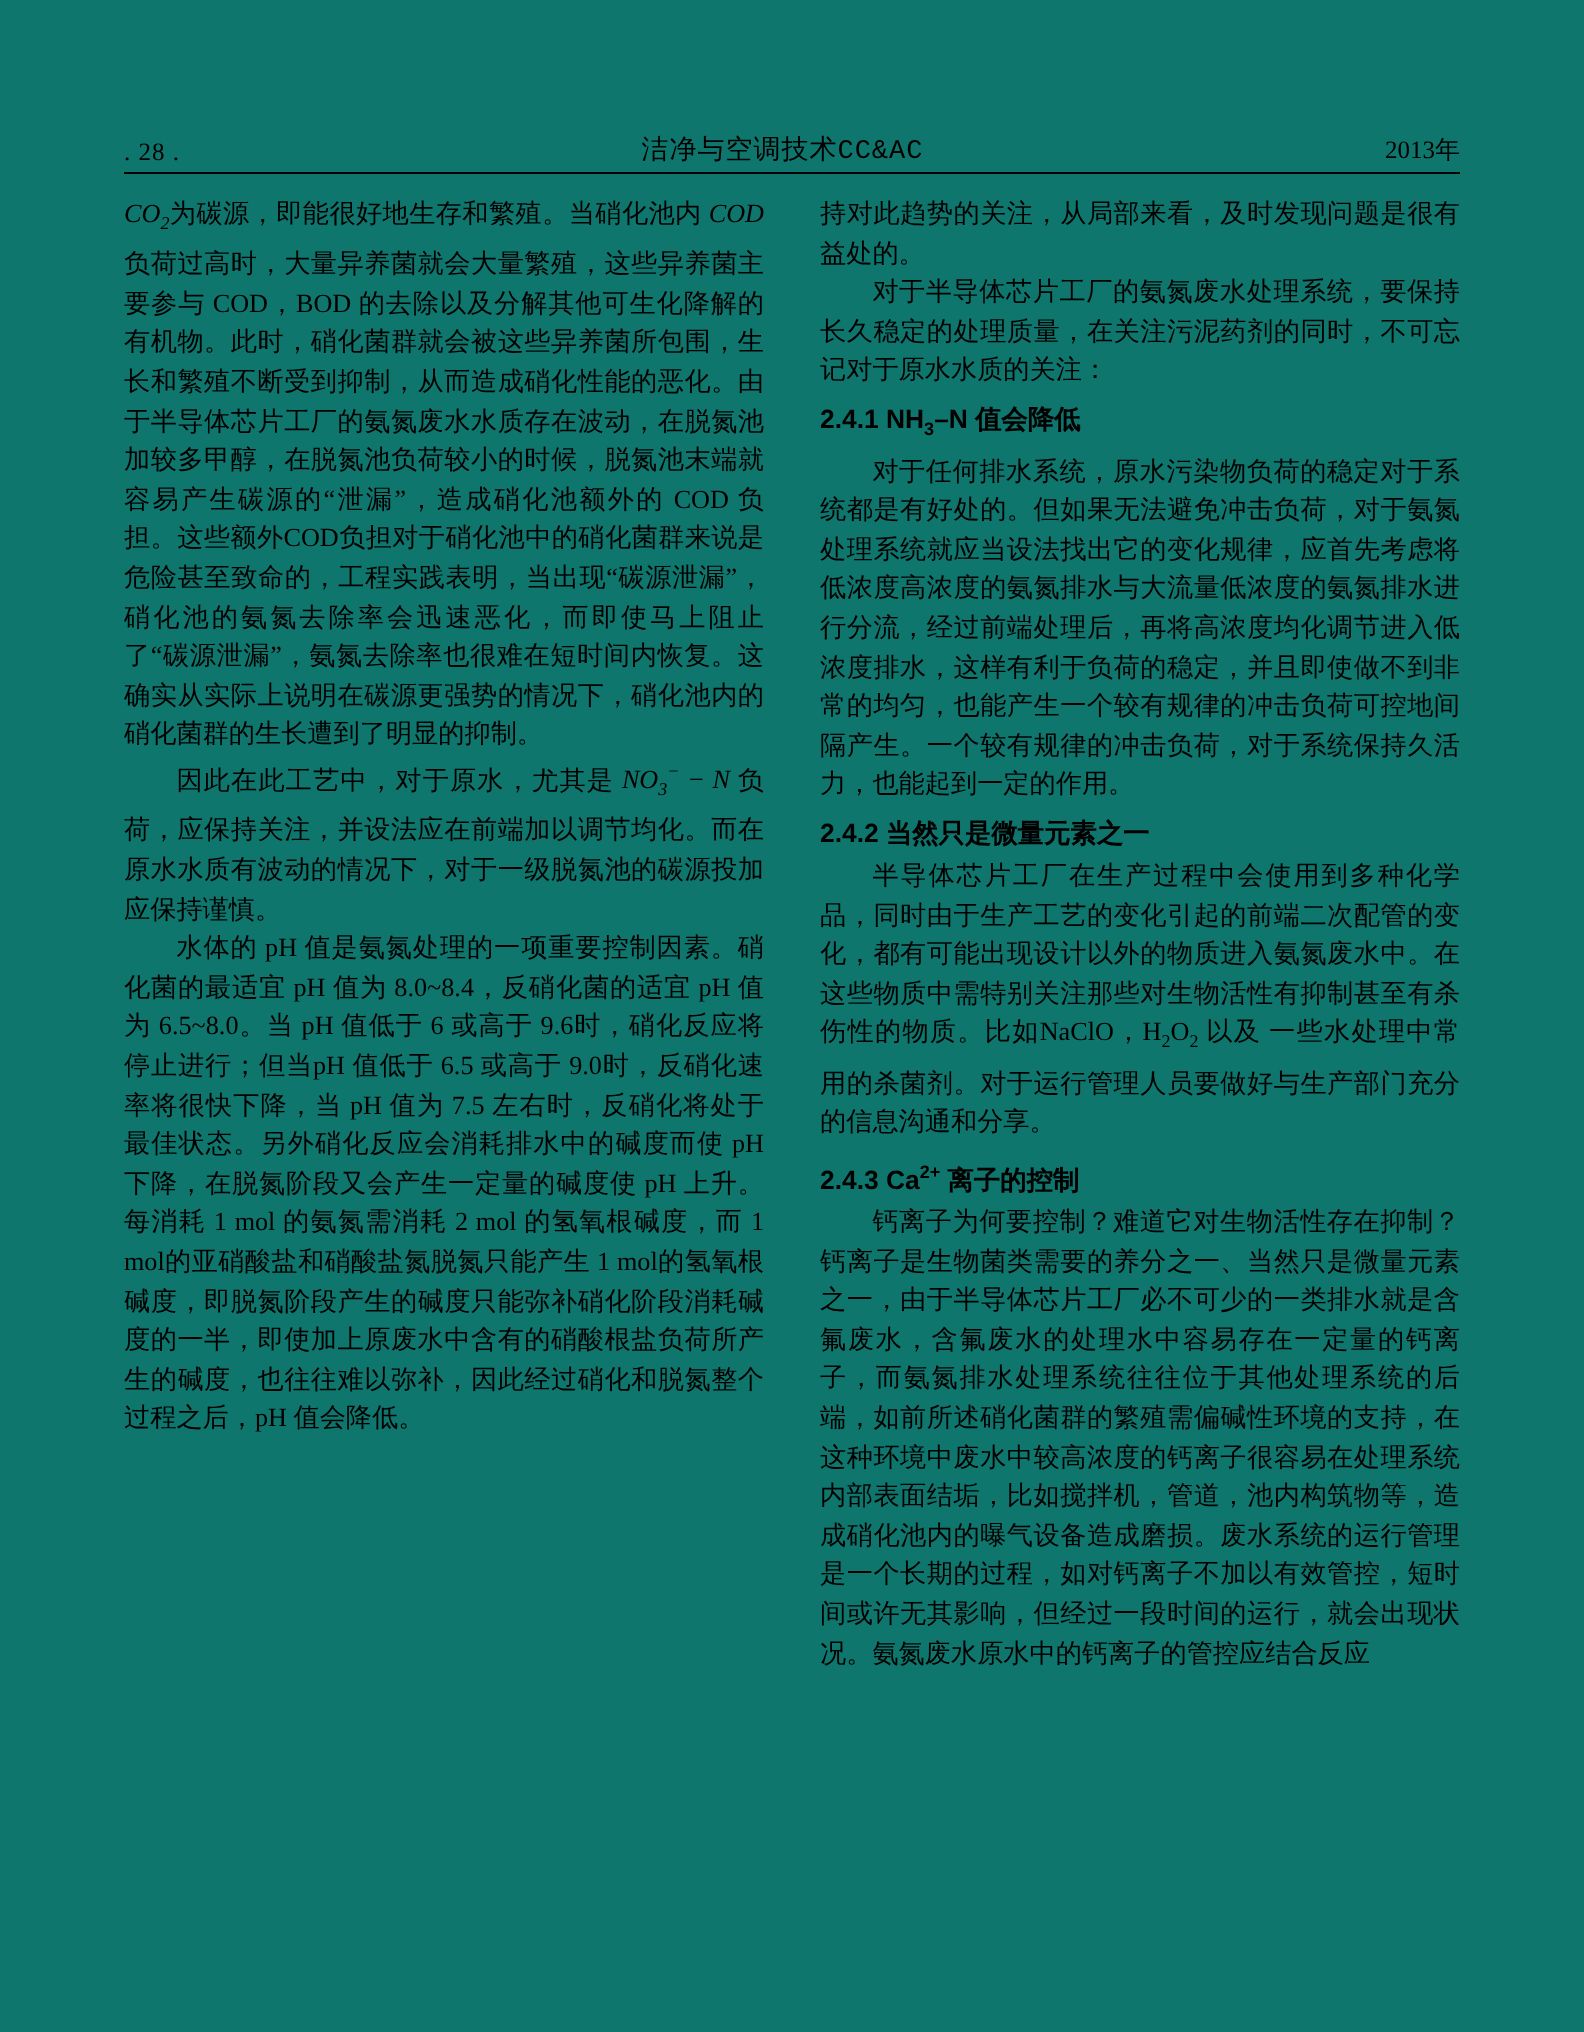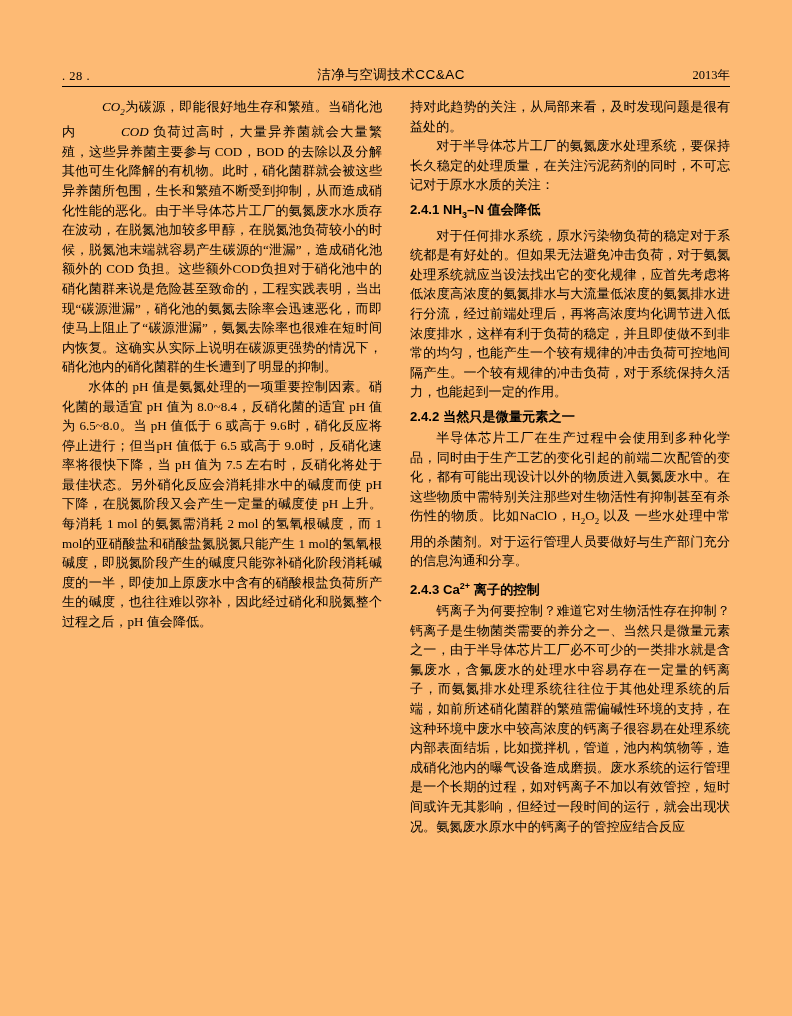--- a/index.html
+++ b/index.html
@@ -13,39 +13,39 @@
     font-family: "Liberation Serif", "DejaVu Serif", serif;
     color: #000000;
     position: relative;
     overflow: hidden;
   }
   .page {
     position: absolute;
     left: 0; top: 0;
     width: 792px;
     height: 1016px;
-    background: #fdba74;
+    background: #0f766e;
   }
   .header {
     position: absolute;
     left: 62px;
     top: 66px;
     width: 668px;
     display: flex;
     align-items: flex-end;
     justify-content: space-between;
     font-size: 12.5px;
   }
   .header .page-no {
     font-family: "Liberation Serif", serif;
     font-size: 12.5px;
     letter-spacing: 0.5px;
   }
   .header .journal {
-    font-family: Liberation Sans, sans-serif;
+    font-family: Liberation Mono, monospace;
     font-size: 13.5px;
     letter-spacing: 0.5px;
   }
   .header .year {
     font-size: 12.5px;
   }
   .header-rule {
     position: absolute;
     left: 62px;
     top: 86px;
@@ -86,21 +86,20 @@
   h3.subsec {
     margin: 5px 0 1px 0;
     font-size: 13.2px;
     line-height: 20px;
     font-family: "Liberation Sans", sans-serif;
     font-weight: bold;
   }
   .it {
     font-style: italic;
     font-family: "Liberation Serif", serif;
-    margin-left: 40px;
   }
   .sub {
     font-size: 9px;
     vertical-align: sub;
   }
   .sup {
     font-size: 9px;
     vertical-align: super;
   }
   .nowrap { white-space: nowrap; }
@@ -118,20 +117,23 @@
   <div class="header-rule"></div>
 
   <div class="columns">
 
     <div class="col">
 
       <p>
         <span class="it nowrap"><span>CO</span><span class="sub">2</span></span><span>为碳源，即能很好地生存和繁殖。当硝化池内 </span><span class="it">COD</span><span> 负荷过高时，大量异养菌就会大量繁殖，这些异养菌主要参与 COD，BOD 的去除以及分解其他可生化降解的有机物。此时，硝化菌群就会被这些异养菌所包围，生长和繁殖不断受到抑制，从而造成硝化性能的恶化。由于半导体芯片工厂的氨氮废水水质存在波动，在脱氮池加较多甲醇，在脱氮池负荷较小的时候，脱氮池末端就容易产生碳源的“泄漏”，造成硝化池额外的 COD 负担。这些额外COD负担对于硝化池中的硝化菌群来说是危险甚至致命的，工程实践表明，当出现“碳源泄漏”，硝化池的氨氮去除率会迅速恶化，而即使马上阻止了“碳源泄漏”，氨氮去除率也很难在短时间内恢复。这确实从实际上说明在碳源更强势的情况下，硝化池内的硝化菌群的生长遭到了明显的抑制。</span>
       </p>
 
+      <p class="ind">
+        <span>因此在此工艺中，对于原水，尤其是 </span><span class="it nowrap"><span>NO</span><span class="sub">3</span><span class="sup">−</span><span> − N</span></span><span> 负荷，应保持关注，并设法应在前端加以调节均化。而在原水水质有波动的情况下，对于一级脱氮池的碳源投加应保持谨慎。</span>
+      </p>
 
 
       <p class="ind">水体的 pH 值是氨氮处理的一项重要控制因素。硝化菌的最适宜 pH 值为 8.0~8.4，反硝化菌的适宜 pH 值为 6.5~8.0。当 pH 值低于 6 或高于 9.6时，硝化反应将停止进行；但当pH 值低于 6.5 或高于 9.0时，反硝化速率将很快下降，当 pH 值为 7.5 左右时，反硝化将处于最佳状态。另外硝化反应会消耗排水中的碱度而使 pH 下降，在脱氮阶段又会产生一定量的碱度使 pH 上升。每消耗 1 mol 的氨氮需消耗 2 mol 的氢氧根碱度，而 1 mol的亚硝酸盐和硝酸盐氮脱氮只能产生 1 mol的氢氧根碱度，即脱氮阶段产生的碱度只能弥补硝化阶段消耗碱度的一半，即使加上原废水中含有的硝酸根盐负荷所产生的碱度，也往往难以弥补，因此经过硝化和脱氮整个过程之后，pH 值会降低。</p>
 
 
     </div>
 
     <div class="col">
 
       <p>持对此趋势的关注，从局部来看，及时发现问题是很有益处的。</p>

